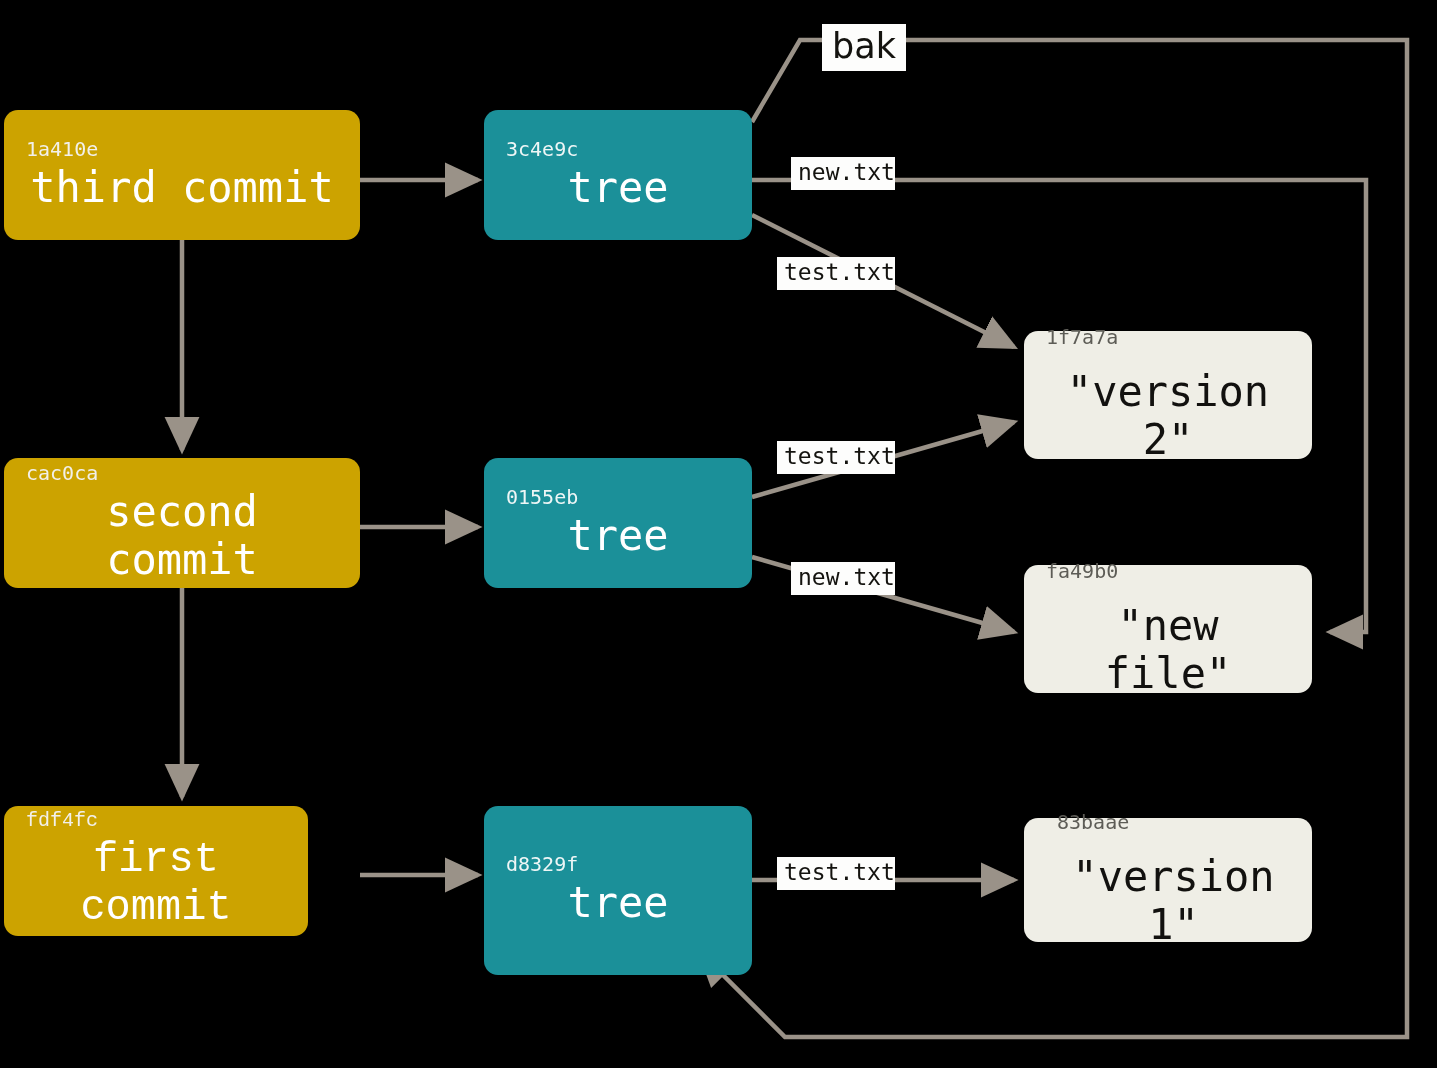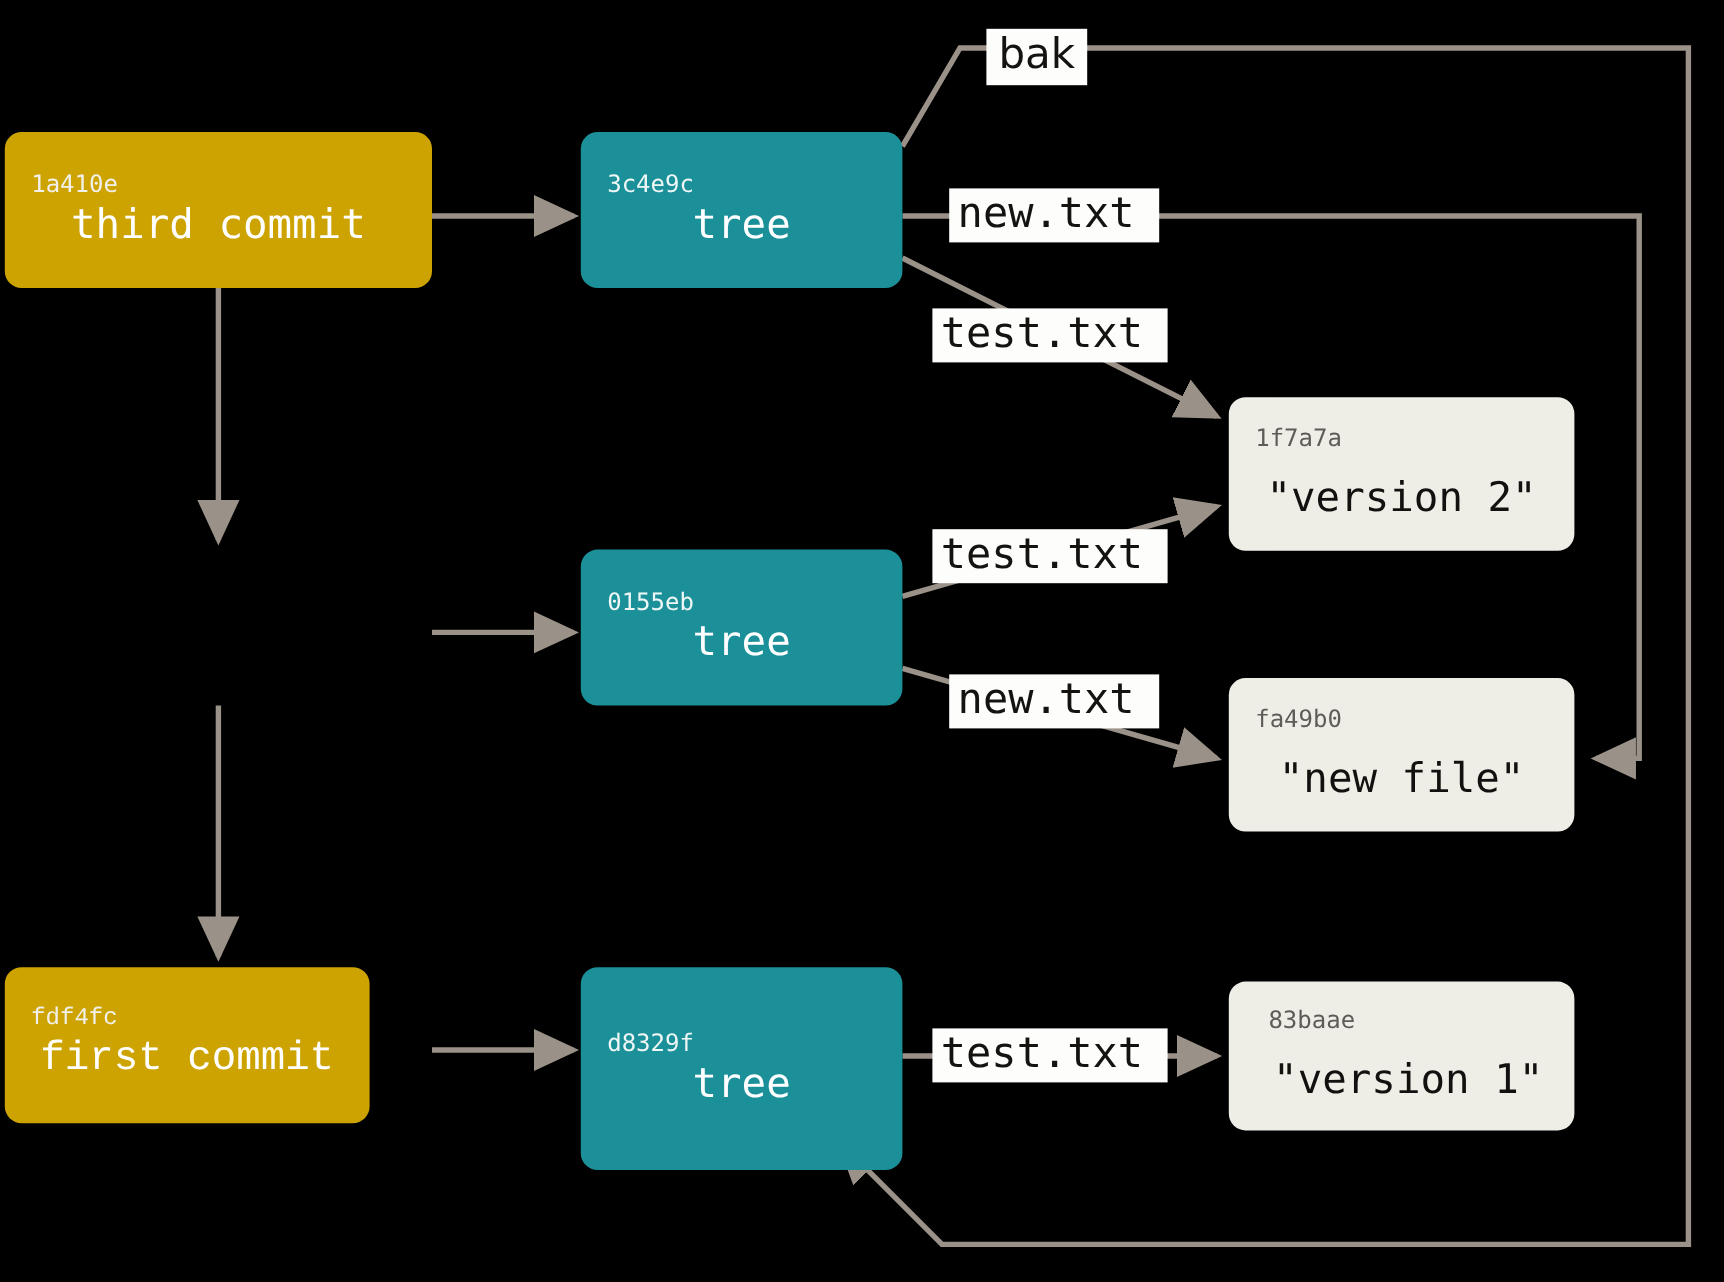--- a/index.html
+++ b/index.html
@@ -5,36 +5,36 @@
   html,body{margin:0;padding:0;background:#000;}
   body{width:1437px;height:1068px;overflow:hidden;
        font-family:"DejaVu Sans Mono","Liberation Mono",monospace;}
   #stage{position:relative;width:1437px;height:1068px;background:#000;}
   #edges{position:absolute;left:0;top:0;width:1437px;height:1068px;}
 
   .node{position:absolute;box-sizing:border-box;border-radius:14px;
         display:flex;flex-direction:column;justify-content:center;
         padding:14px 22px;}
   .node .hash{font-size:20px;line-height:1.1;letter-spacing:0px;}
-  .node .label{font-size:34px;line-height:1.15;text-align:center;margin-top:4px;}
+  .node .label{font-size:42px;line-height:1.15;text-align:center;margin-top:4px;}
 
   .commit{background:#CCA300;}
   .commit .hash{color:#f2f0ea;}
   .commit .label{color:#ffffff;}
 
   .tree{background:#1B9099;}
   .tree .hash{color:#eef6f6;}
   .tree .label{color:#ffffff;}
 
   .blob{background:#EFEEE6;gap:16px;}
   .blob .hash{color:#5d5c56;}
   .blob .label{color:#12110f;}
 
   .elabel{position:absolute;background:#fdfdfc;color:#14130f;
-          font-size:35px;line-height:1.0;padding:4px 20px 6px 7px;
+          font-size:23px;line-height:1.0;padding:4px 0 6px 7px;
           white-space:nowrap;}
   .elabel.sans{font-family:"DejaVu Sans","Liberation Sans",sans-serif;
                font-size:35px;padding:5px 10px 7px 10px;}
 </style>
 </head>
 <body>
 
 <div id="stage">
 
   <svg id="edges" viewBox="0 0 1437 1068" xmlns="http://www.w3.org/2000/svg">
@@ -67,20 +67,24 @@
 
       <path d="M752,122 L800,40 L1407,40 L1407,1037 L785,1037 L700,952"></path>
     </g>
   </svg>
 
   <div class="node commit" style="left:4px;top:110px;width:356px;height:130px;">
     <div class="hash">1a410e</div>
     <div class="label">third commit</div>
   </div>
 
+  <div class="node commit" style="left:4px;top:458px;width:356px;height:130px;">
+    <div class="hash">cac0ca</div>
+    <div class="label">second commit</div>
+  </div>
 
   <div class="node commit" style="left:4px;top:806px;width:304px;height:130px;font-family:Liberation Mono, monospace;">
     <div class="hash">fdf4fc</div>
     <div class="label">first commit</div>
   </div>
 
   <div class="node tree" style="left:484px;top:110px;width:268px;height:130px;">
     <div class="hash">3c4e9c</div>
     <div class="label">tree</div>
   </div>

